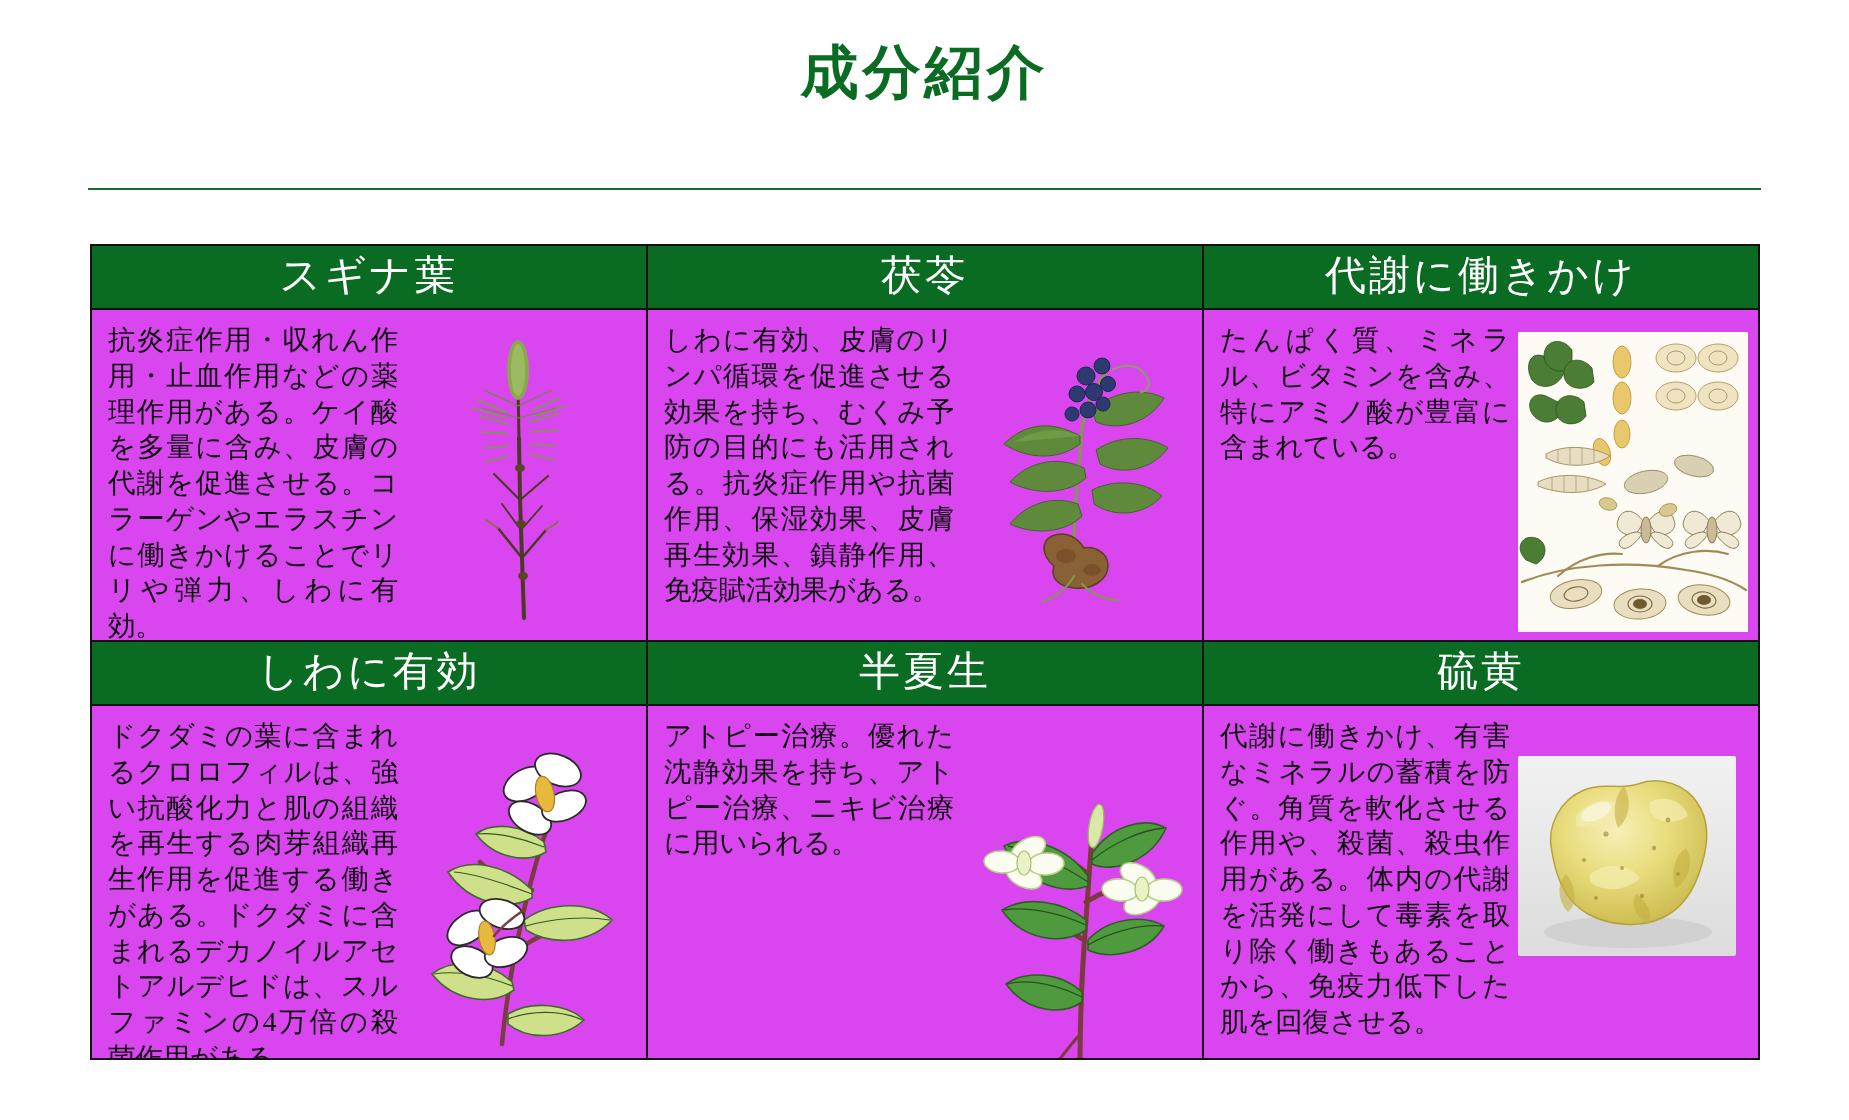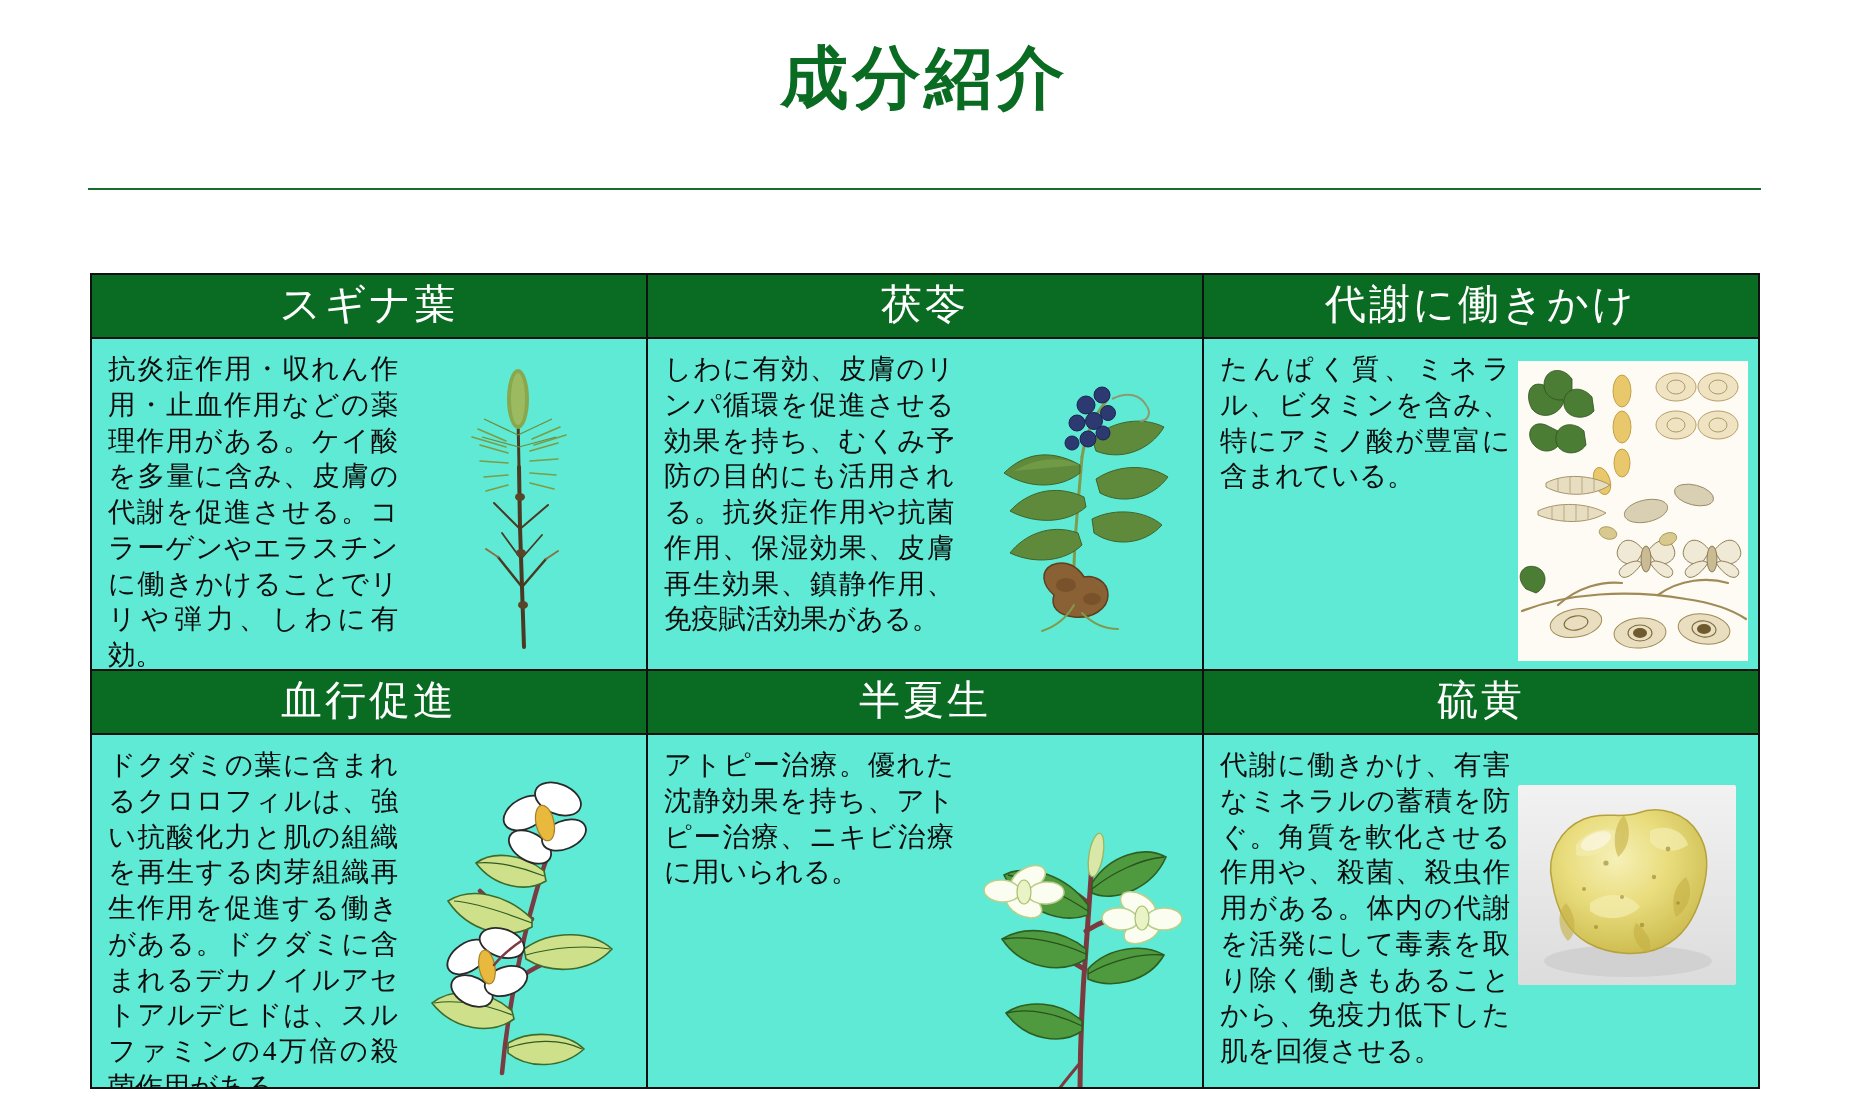--- a/index.html
+++ b/index.html
@@ -26,40 +26,40 @@
   .title-block {
     position: absolute;
     left: 0;
     top: 44px;
     width: 1849px;
     text-align: center;
   }
   .page-title {
     font-family: "Liberation Serif", "DejaVu Serif", serif;
     font-weight: bold;
-    font-size: 68px;
+    font-size: 58px;
     line-height: 1.0;
     color: #0a6b22;
     letter-spacing: 4px;
     margin: 0;
   }
   .title-rule {
     position: absolute;
     left: 88px;
     top: 188px;
     width: 1673px;
     height: 2px;
     background: #1a6b2e;
   }
 
   
   .ingredient-table {
     position: absolute;
     left: 90px;
-    top: 273px;
+    top: 244px;
     width: 1670px;
     border-collapse: collapse;
     table-layout: fixed;
   }
   .ingredient-table td {
     border: 2px solid #111111;
     padding: 0;
     vertical-align: top;
     width: 33.3333%;
   }
@@ -71,21 +71,21 @@
     line-height: 1.0;
     font-weight: normal;
     padding: 9px 0 12px 0;
     letter-spacing: 3px;
     font-family: "Liberation Serif", "DejaVu Serif", serif;
     border-bottom: 2px solid #111111;
   }
   .card-body {
     position: relative;
     height: 330px;
-    background: #5eead4;
+    background: #d946ef;
     overflow: hidden;
   }
   .card-body.tall { height: 352px; }
 
   .card-text {
     position: absolute;
     left: 16px;
     top: 12px;
     width: 290px;
     font-size: 27.5px;
@@ -305,21 +305,21 @@
                 </g>
               </svg>
             </div>
           </div>
         </td>
       </tr>
 
       <tr>
 
         <td>
-          <div class="card-header">血行促進</div>
+          <div class="card-header">しわに有効</div>
           <div class="card-body tall">
             <div class="card-text">ドクダミの葉に含まれるクロロフィルは、強い抗酸化力と肌の組織を再生する肉芽組織再生作用を促進する働きがある。ドクダミに含まれるデカノイルアセトアルデヒドは、スルファミンの4万倍の殺菌作用がある。</div>
             <div class="card-figure">
               <svg width="230" height="340" viewBox="0 0 230 340">
                 <g stroke="#7a3b42" fill="none" stroke-width="4.5" stroke-linecap="round">
                   <path d="M96 330 C100 286 108 240 118 196 C126 160 136 128 146 100"></path>
                   <path d="M112 236 C128 224 146 216 162 214"></path>
                   <path d="M126 176 C106 172 88 162 74 148"></path>
                 </g>
                 <g fill="#cfe08a" stroke="#3d6b2a" stroke-width="1.6">

